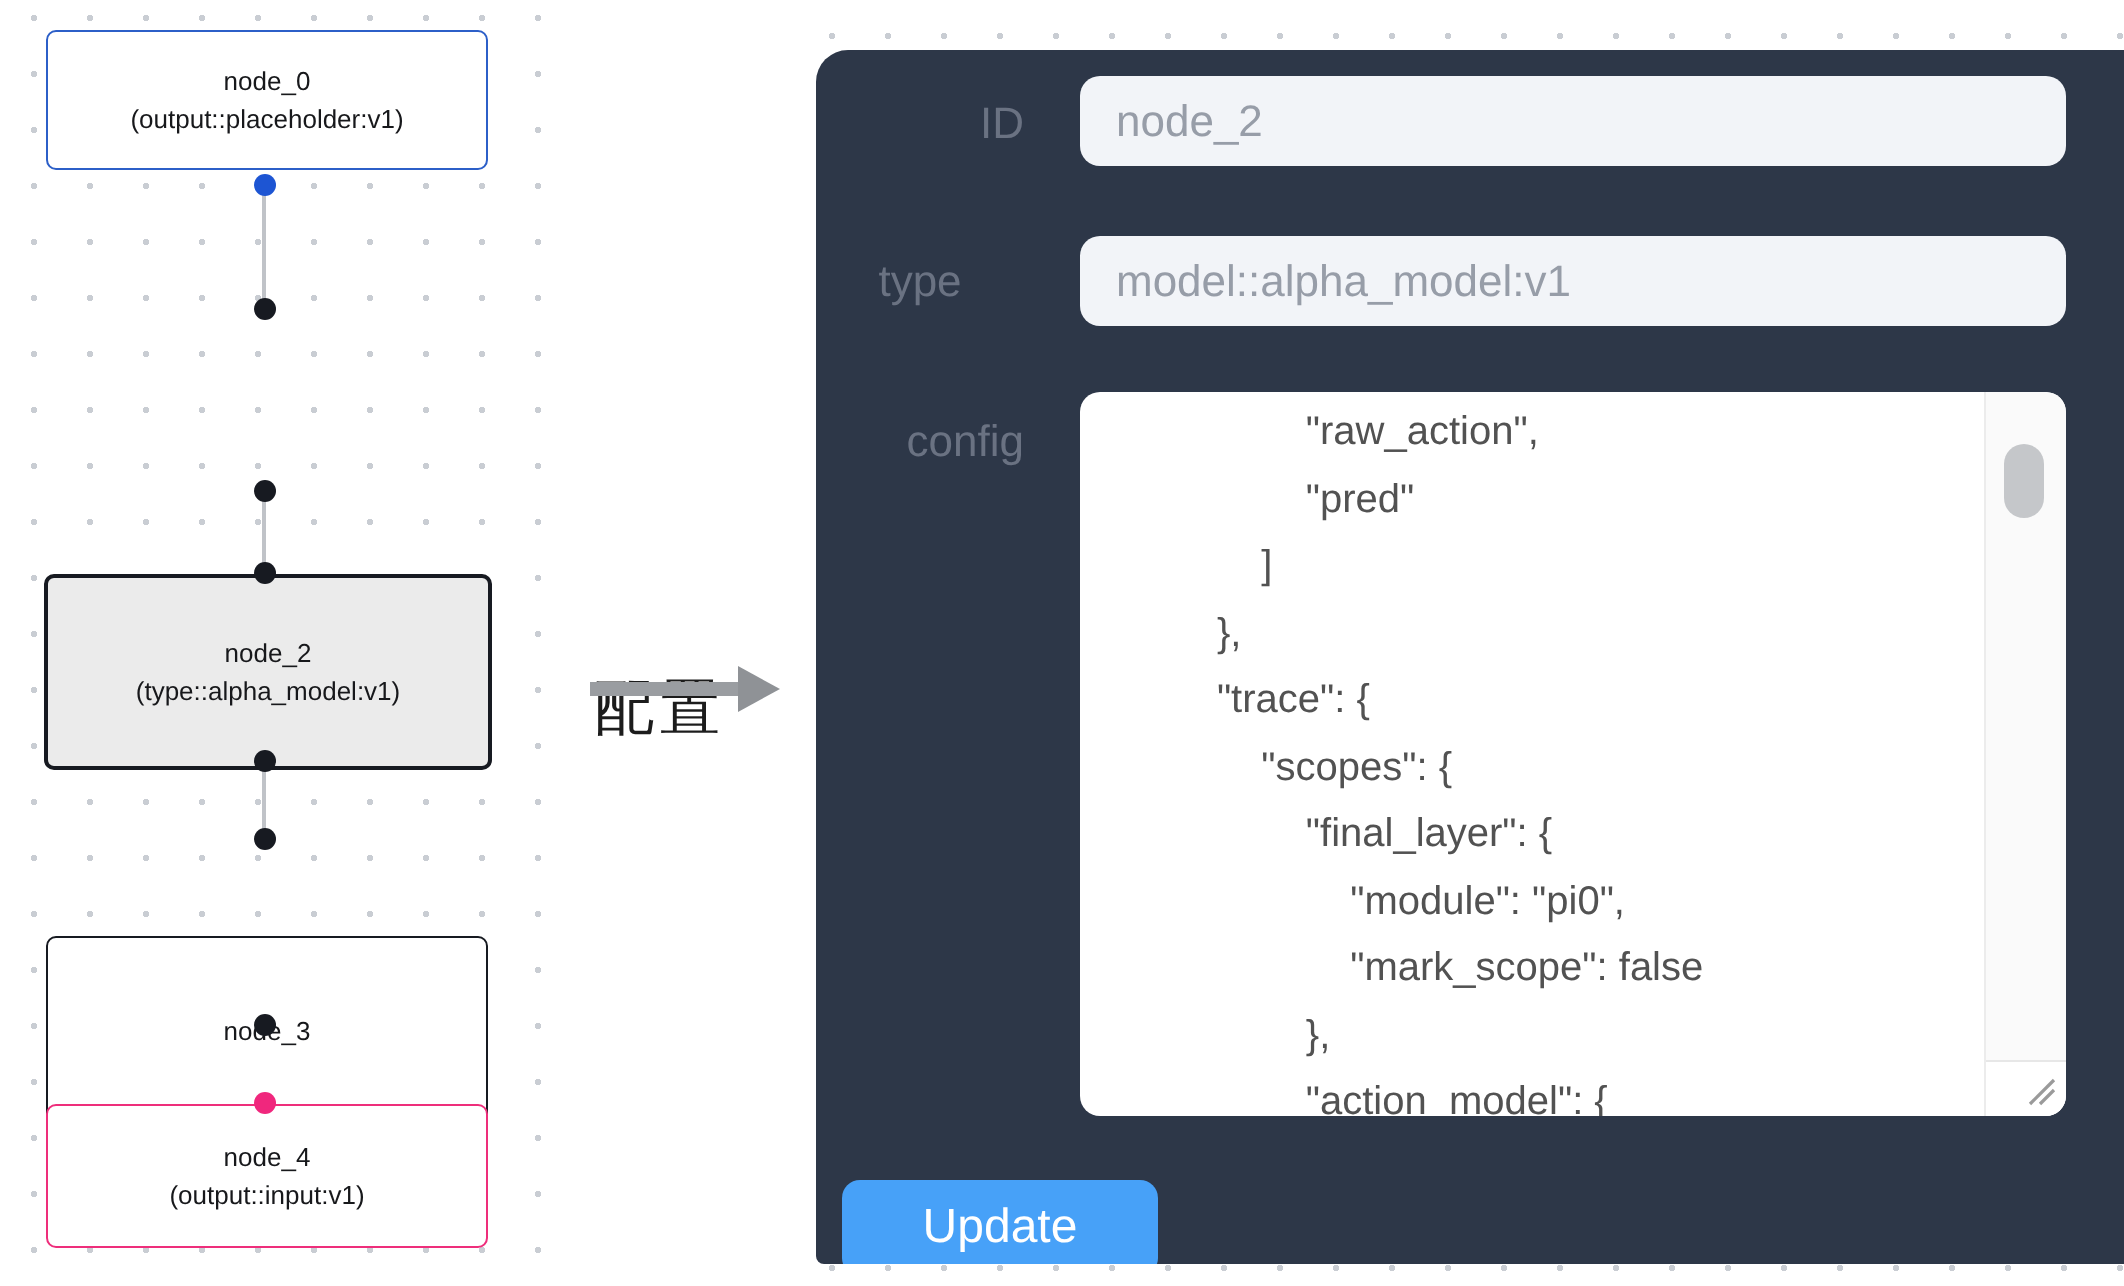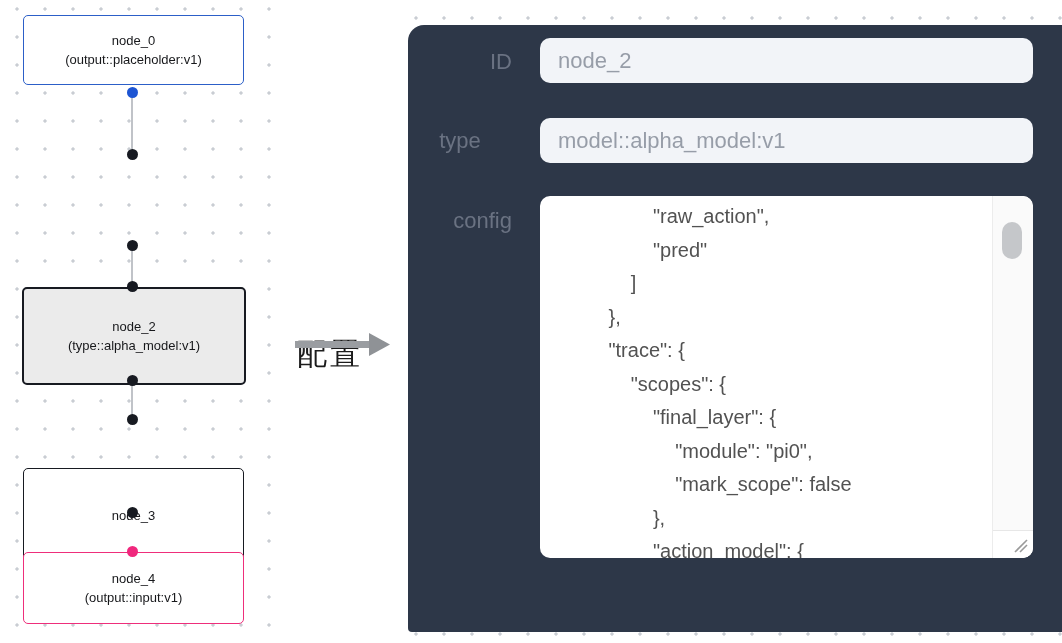--- a/index.html
+++ b/index.html
@@ -140,16 +140,19 @@
         <div id="scrollbar-thumb"></div>
       </div>
       <div id="resize-corner">
         <svg width="18" height="18" viewBox="0 0 18 18">
           <line x1="4" y1="16" x2="16" y2="4" stroke="#9a9a9a" stroke-width="1.6"></line>
           <line x1="9" y1="16" x2="16" y2="9" stroke="#9a9a9a" stroke-width="1.6"></line>
         </svg>
       </div>
     </div>
 
+    <button id="update-button">
+      <span>Update</span>
+    </button>
 
   </div>
 
 </div>
 
 </body></html>

